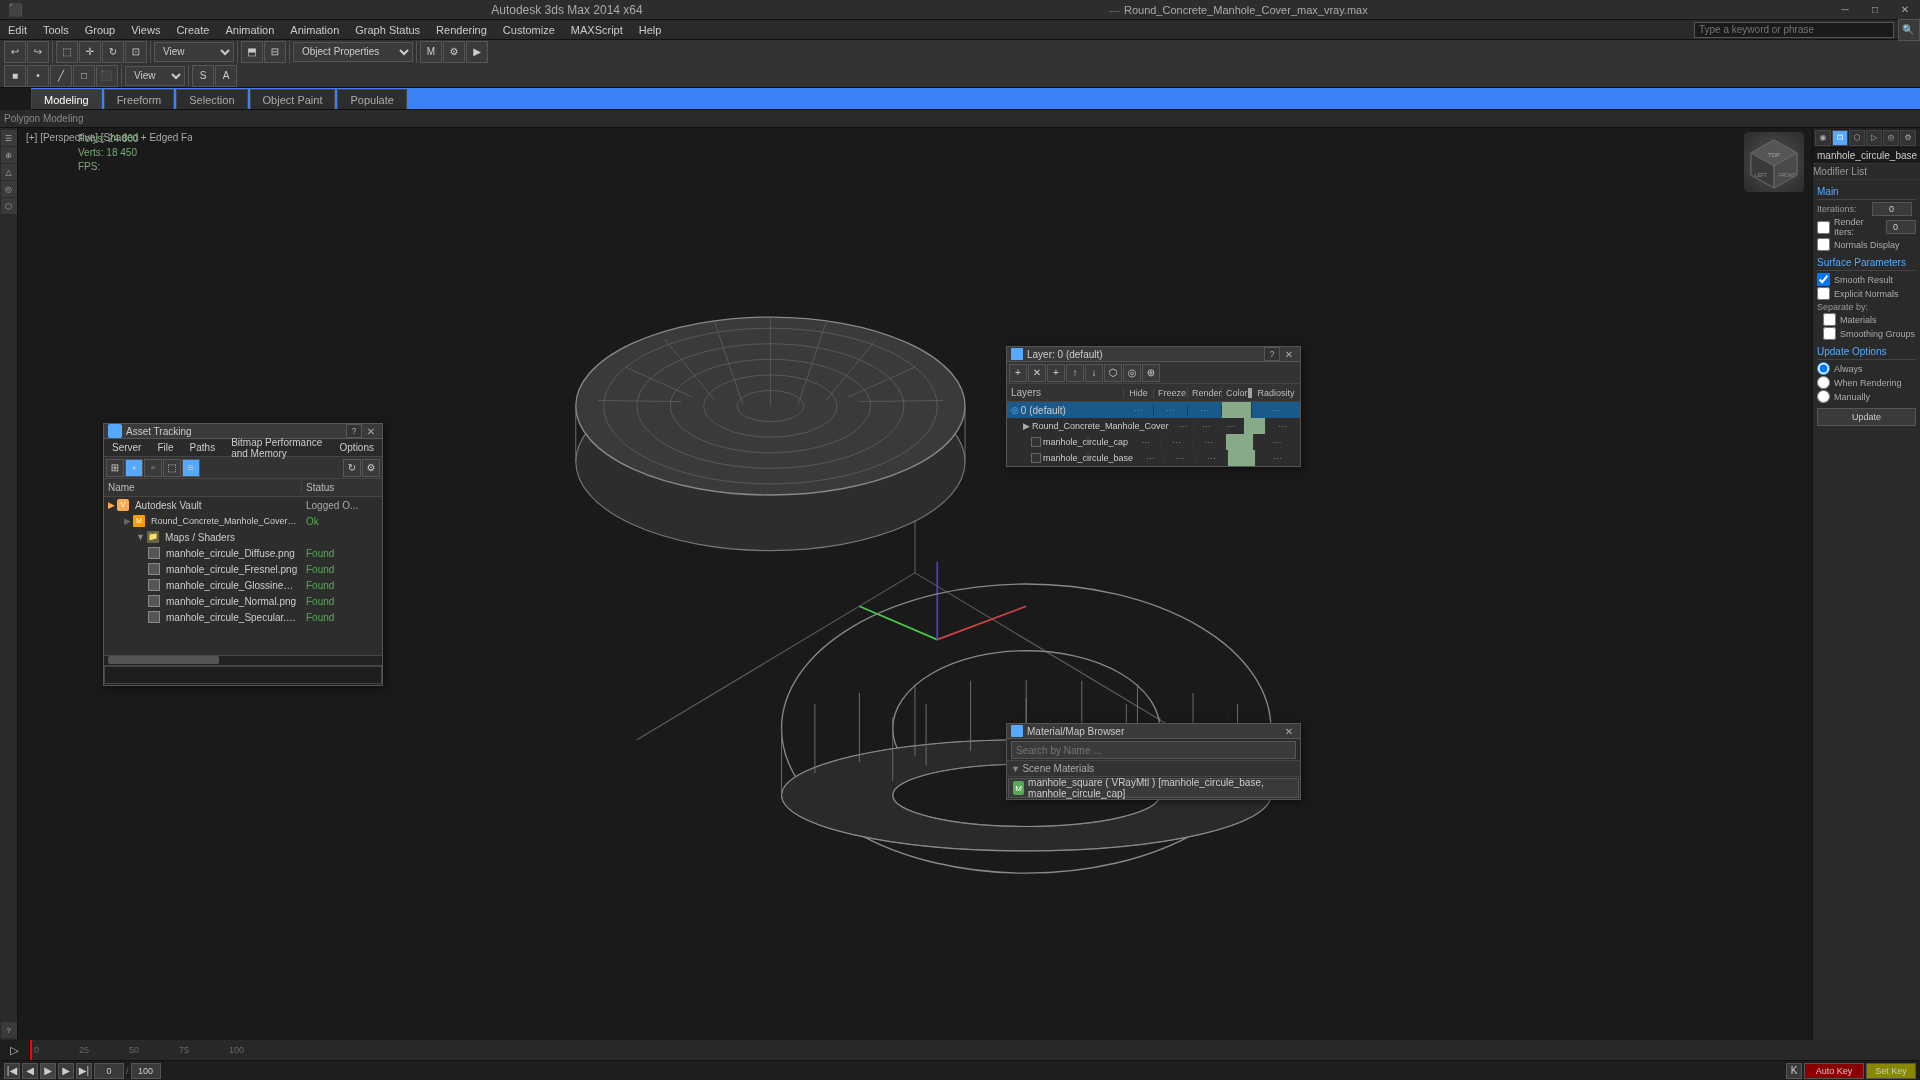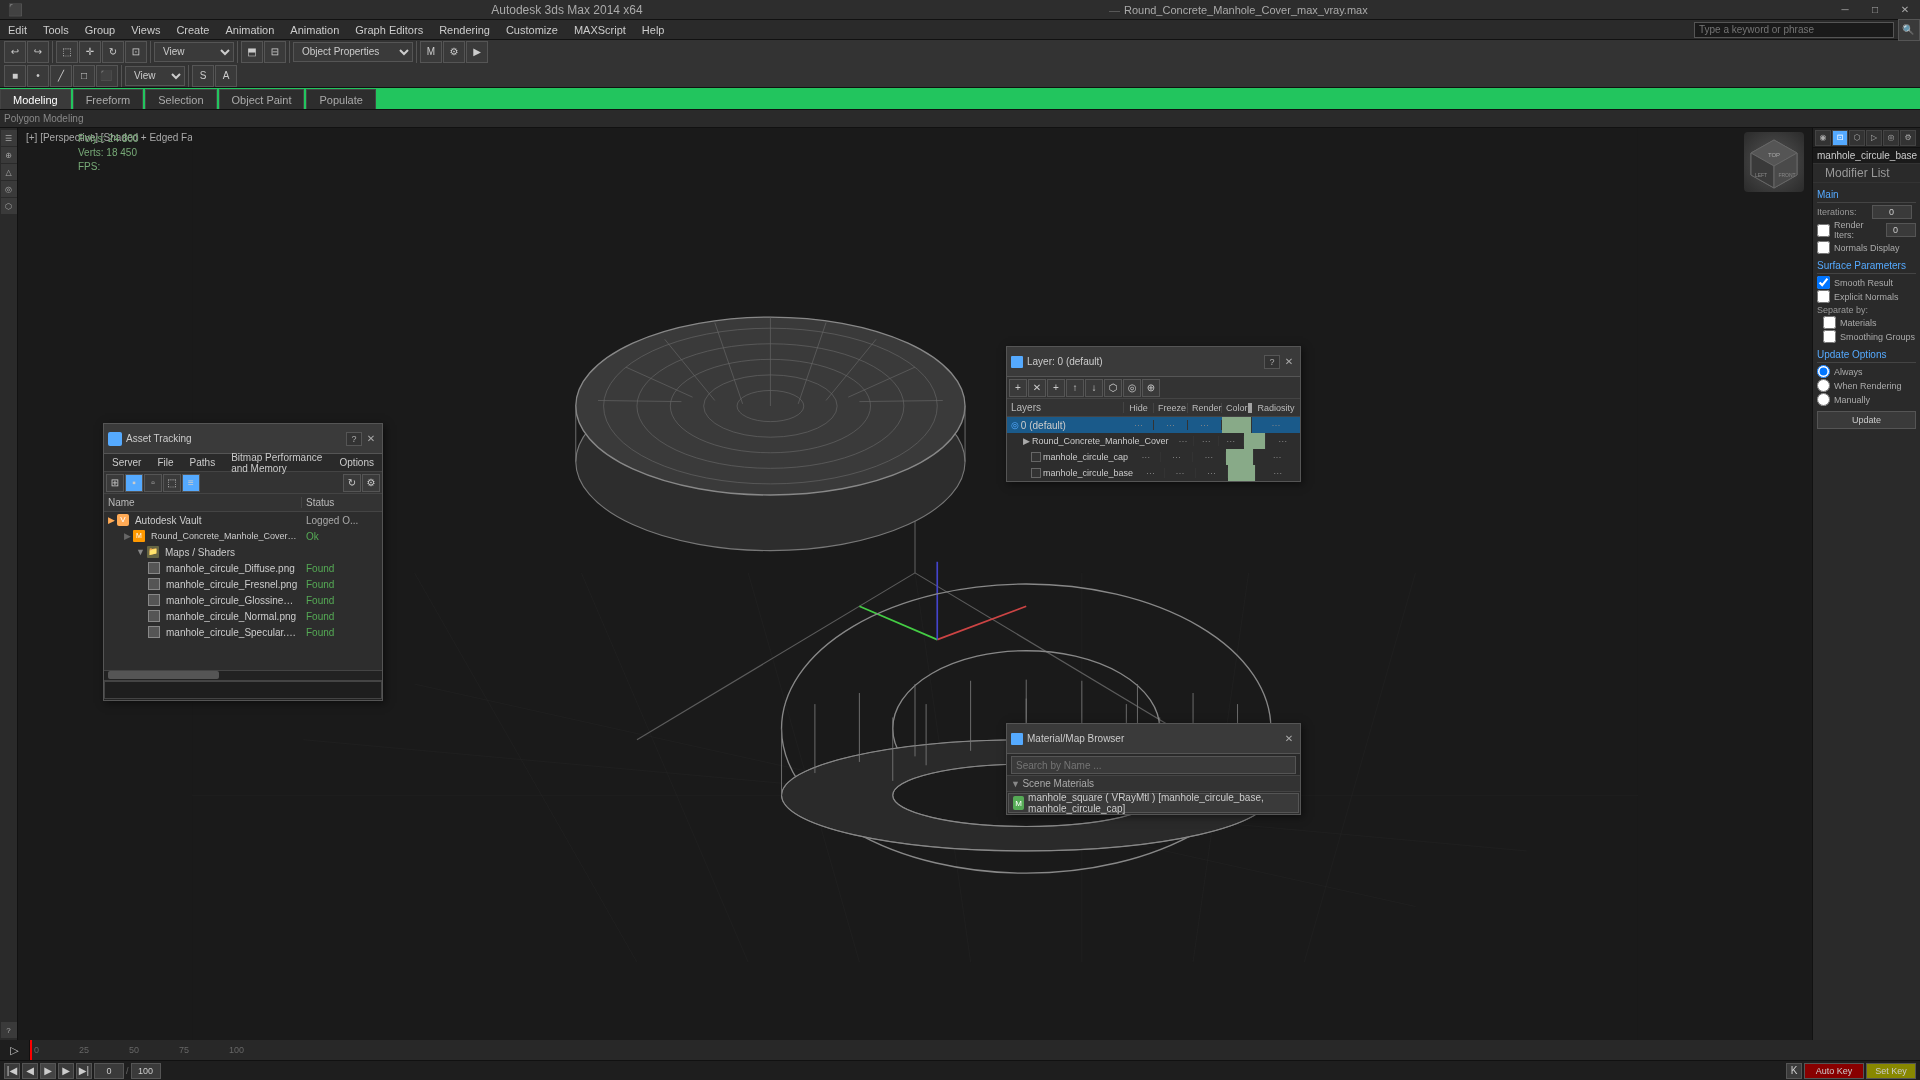--- a/index.html
+++ b/index.html
@@ -15,21 +15,21 @@
     #menu-bar { width: 100%; height: 20px; background: #2a2a2a; display: flex; align-items: center; border-bottom: 1px solid #111; }
     .menu-item { padding: 0 8px; height: 20px; display: flex; align-items: center; cursor: pointer; color: #ccc; font-size: 11px; }
 
     
     #toolbar-area { background: #333; height: 48px; border-bottom: 1px solid #111; display: flex; align-items: center; padding: 2px 4px; gap: 2px; }
     .toolbar-btn { width: 22px; height: 22px; background: #3a3a3a; border: 1px solid #555; display: flex; align-items: center; justify-content: center; cursor: pointer; font-size: 10px; color: #ccc; }
     .toolbar-separator { width: 1px; height: 22px; background: #555; margin: 0 2px; }
     .toolbar-dropdown { height: 20px; background: #3a3a3a; border: 1px solid #555; color: #ccc; font-size: 10px; padding: 0 4px; }
 
     
-    #mode-tabs { height: 22px; background: #22c55e; display: flex; align-items: flex-end; border-bottom: 1px solid #111; }
+    #mode-tabs { height: 22px; background: #3b82f6; display: flex; align-items: flex-end; border-bottom: 1px solid #111; margin-left: 31px; }
     .mode-tab { padding: 2px 12px; height: 20px; display: flex; align-items: center; cursor: pointer; font-size: 11px; color: #aaa; background: #2d2d2d; border: 1px solid #444; border-bottom: none; margin-right: 2px; }
     .mode-tab.active { background: #3a3a3a; color: #fff; }
 
     
     #sub-mode-bar { height: 18px; background: #2a2a2a; display: flex; align-items: center; padding: 0 4px; border-bottom: 1px solid #111; }
     #sub-mode-bar span { font-size: 10px; color: #888; }
 
     
     #main-area { display: flex; width: 100%; height: calc(1080px - 20px - 20px - 48px - 22px - 18px - 20px - 20px); }
 
@@ -40,21 +40,21 @@
     
     #viewport { flex: 1; background: #1a1a1a; position: relative; overflow: hidden; }
     #viewport-label { position: absolute; top: 4px; left: 8px; color: #aaa; font-size: 10px; }
     #viewport-stats { position: absolute; top: 4px; left: 60px; color: #7a7; font-size: 10px; line-height: 14px; }
 
     
     #scene-canvas { position: absolute; top: 0; left: 0; width: 100%; height: 100%; }
 
     
     .floating-panel { position: absolute; background: #2d2d2d; border: 1px solid #555; box-shadow: 2px 2px 8px rgba(0,0,0,0.5); }
-    .panel-header { height: 30px; background: #3a3a3a; display: flex; align-items: center; padding: 0 4px; cursor: move; border-bottom: 1px solid #555; }
+    .panel-header { height: 15px; background: #3a3a3a; display: flex; align-items: center; padding: 0 4px; cursor: move; border-bottom: 1px solid #555; }
     .panel-title { font-size: 10px; color: #ccc; flex: 1; }
     .panel-close { width: 14px; height: 14px; display: flex; align-items: center; justify-content: center; cursor: pointer; color: #aaa; font-size: 10px; }
     .panel-icon { width: 14px; height: 14px; margin-right: 4px; }
 
     
     #asset-tracking { left: 85px; top: 295px; width: 280px; }
     #at-menu { height: 18px; background: #2a2a2a; display: flex; align-items: center; border-bottom: 1px solid #444; }
     #at-toolbar { height: 22px; background: #333; display: flex; align-items: center; padding: 0 2px; gap: 1px; border-bottom: 1px solid #444; }
     #at-table-header { display: flex; background: #333; border-bottom: 1px solid #444; height: 18px; align-items: center; }
     .at-col-name { flex: 1; padding: 0 4px; font-size: 10px; color: #bbb; border-right: 1px solid #444; }
@@ -95,21 +95,21 @@
     
     ::-webkit-scrollbar { width: 8px; height: 8px; }
     ::-webkit-scrollbar-track { background: #222; }
     ::-webkit-scrollbar-thumb { background: #555; }
 
     
     #modifier-panel { width: 108px; background: #2a2a2a; border-left: 1px solid #111; font-size: 10px; overflow: hidden; display: flex; flex-direction: column; }
     #mod-top-icons { height: 20px; background: #222; display: flex; align-items: center; padding: 0 2px; border-bottom: 1px solid #111; }
     .mod-icon-btn { width: 16px; height: 16px; display: flex; align-items: center; justify-content: center; cursor: pointer; background: #333; border: 1px solid #444; font-size: 8px; color: #aaa; margin-right: 1px; }
     #mod-object-name { padding: 2px 4px; background: #1a1a1a; font-size: 10px; color: #ccc; border-bottom: 1px solid #333; }
-    #mod-list-label { padding: 2px 12px; background: #2a2a2a; font-size: 12px; color: #999; border-bottom: 1px solid #333; }
+    #mod-list-label { padding: 2px 0; background: #2a2a2a; font-size: 10px; color: #999; border-bottom: 1px solid #333; }
     #mod-list { flex: 1; background: #1e1e1e; overflow-y: auto; }
     .mod-item { padding: 2px 4px; font-size: 10px; color: #ccc; cursor: pointer; display: flex; align-items: center; }
     .mod-item.active { color: #7af; }
     .mod-item .check { width: 10px; height: 10px; margin-right: 2px; }
     #mod-settings { padding: 4px; }
     .mod-section-title { font-size: 10px; color: #5af; padding: 2px 0; border-bottom: 1px solid #444; margin-bottom: 2px; }
     .mod-row { display: flex; align-items: center; margin: 1px 0; }
     .mod-row-label { font-size: 9px; color: #999; width: 55px; }
     .mod-row-input { width: 40px; height: 14px; background: #3a3a3a; border: 1px solid #555; color: #ccc; font-size: 9px; text-align: right; padding: 0 2px; }
     .mod-checkbox-row { display: flex; align-items: center; gap: 2px; margin: 1px 0; }
@@ -133,21 +133,21 @@
 </div>
 
 <div id="menu-bar">
   <div class="menu-item">Edit</div>
   <div class="menu-item">Tools</div>
   <div class="menu-item">Group</div>
   <div class="menu-item">Views</div>
   <div class="menu-item">Create</div>
   <div class="menu-item">Animation</div>
   <div class="menu-item">Animation</div>
-  <div class="menu-item">Graph Editors</div>
+  <div class="menu-item">Graph Status</div>
   <div class="menu-item">Rendering</div>
   <div class="menu-item">Customize</div>
   <div class="menu-item">MAXScript</div>
   <div class="menu-item">Help</div>
   <div style="flex:1; background:#2a2a2a;"></div>
   <input type="text" style="width: 200px; height: 16px; background: rgb(26, 26, 26); border: 1px solid rgb(85, 85, 85); color: rgb(170, 170, 170); font-size: 10px; padding: 0px 4px; margin-right: 4px;" placeholder="Type a keyword or phrase">
   <div class="toolbar-btn">🔍</div>
 </div>
 
 <div id="toolbar-area">

